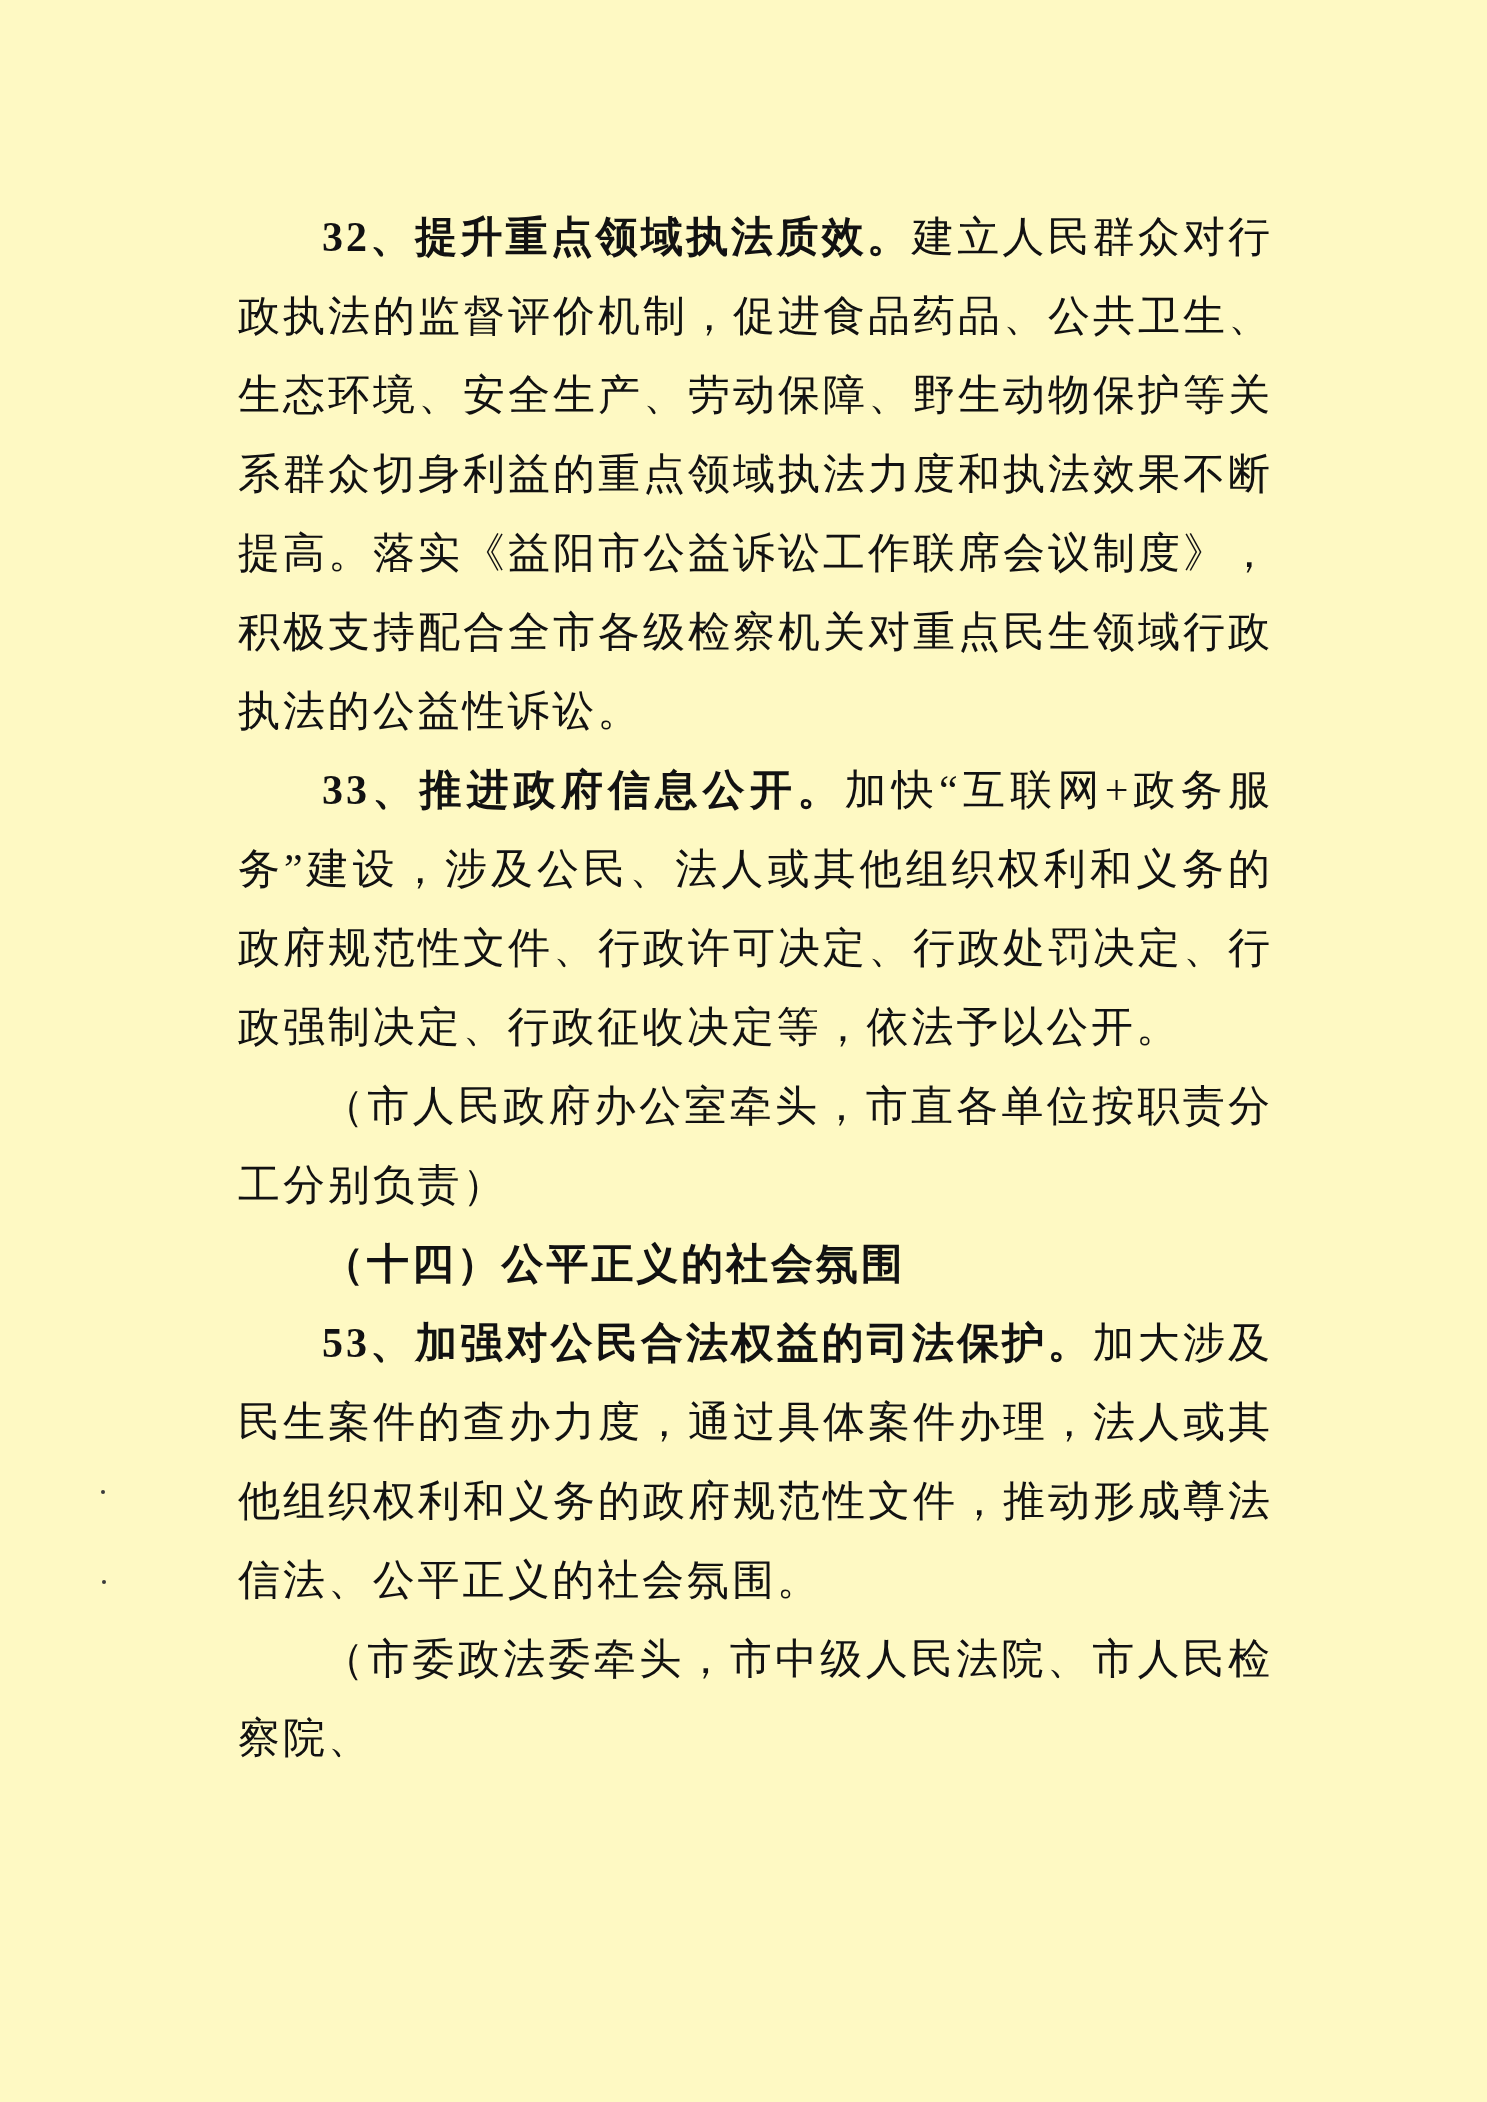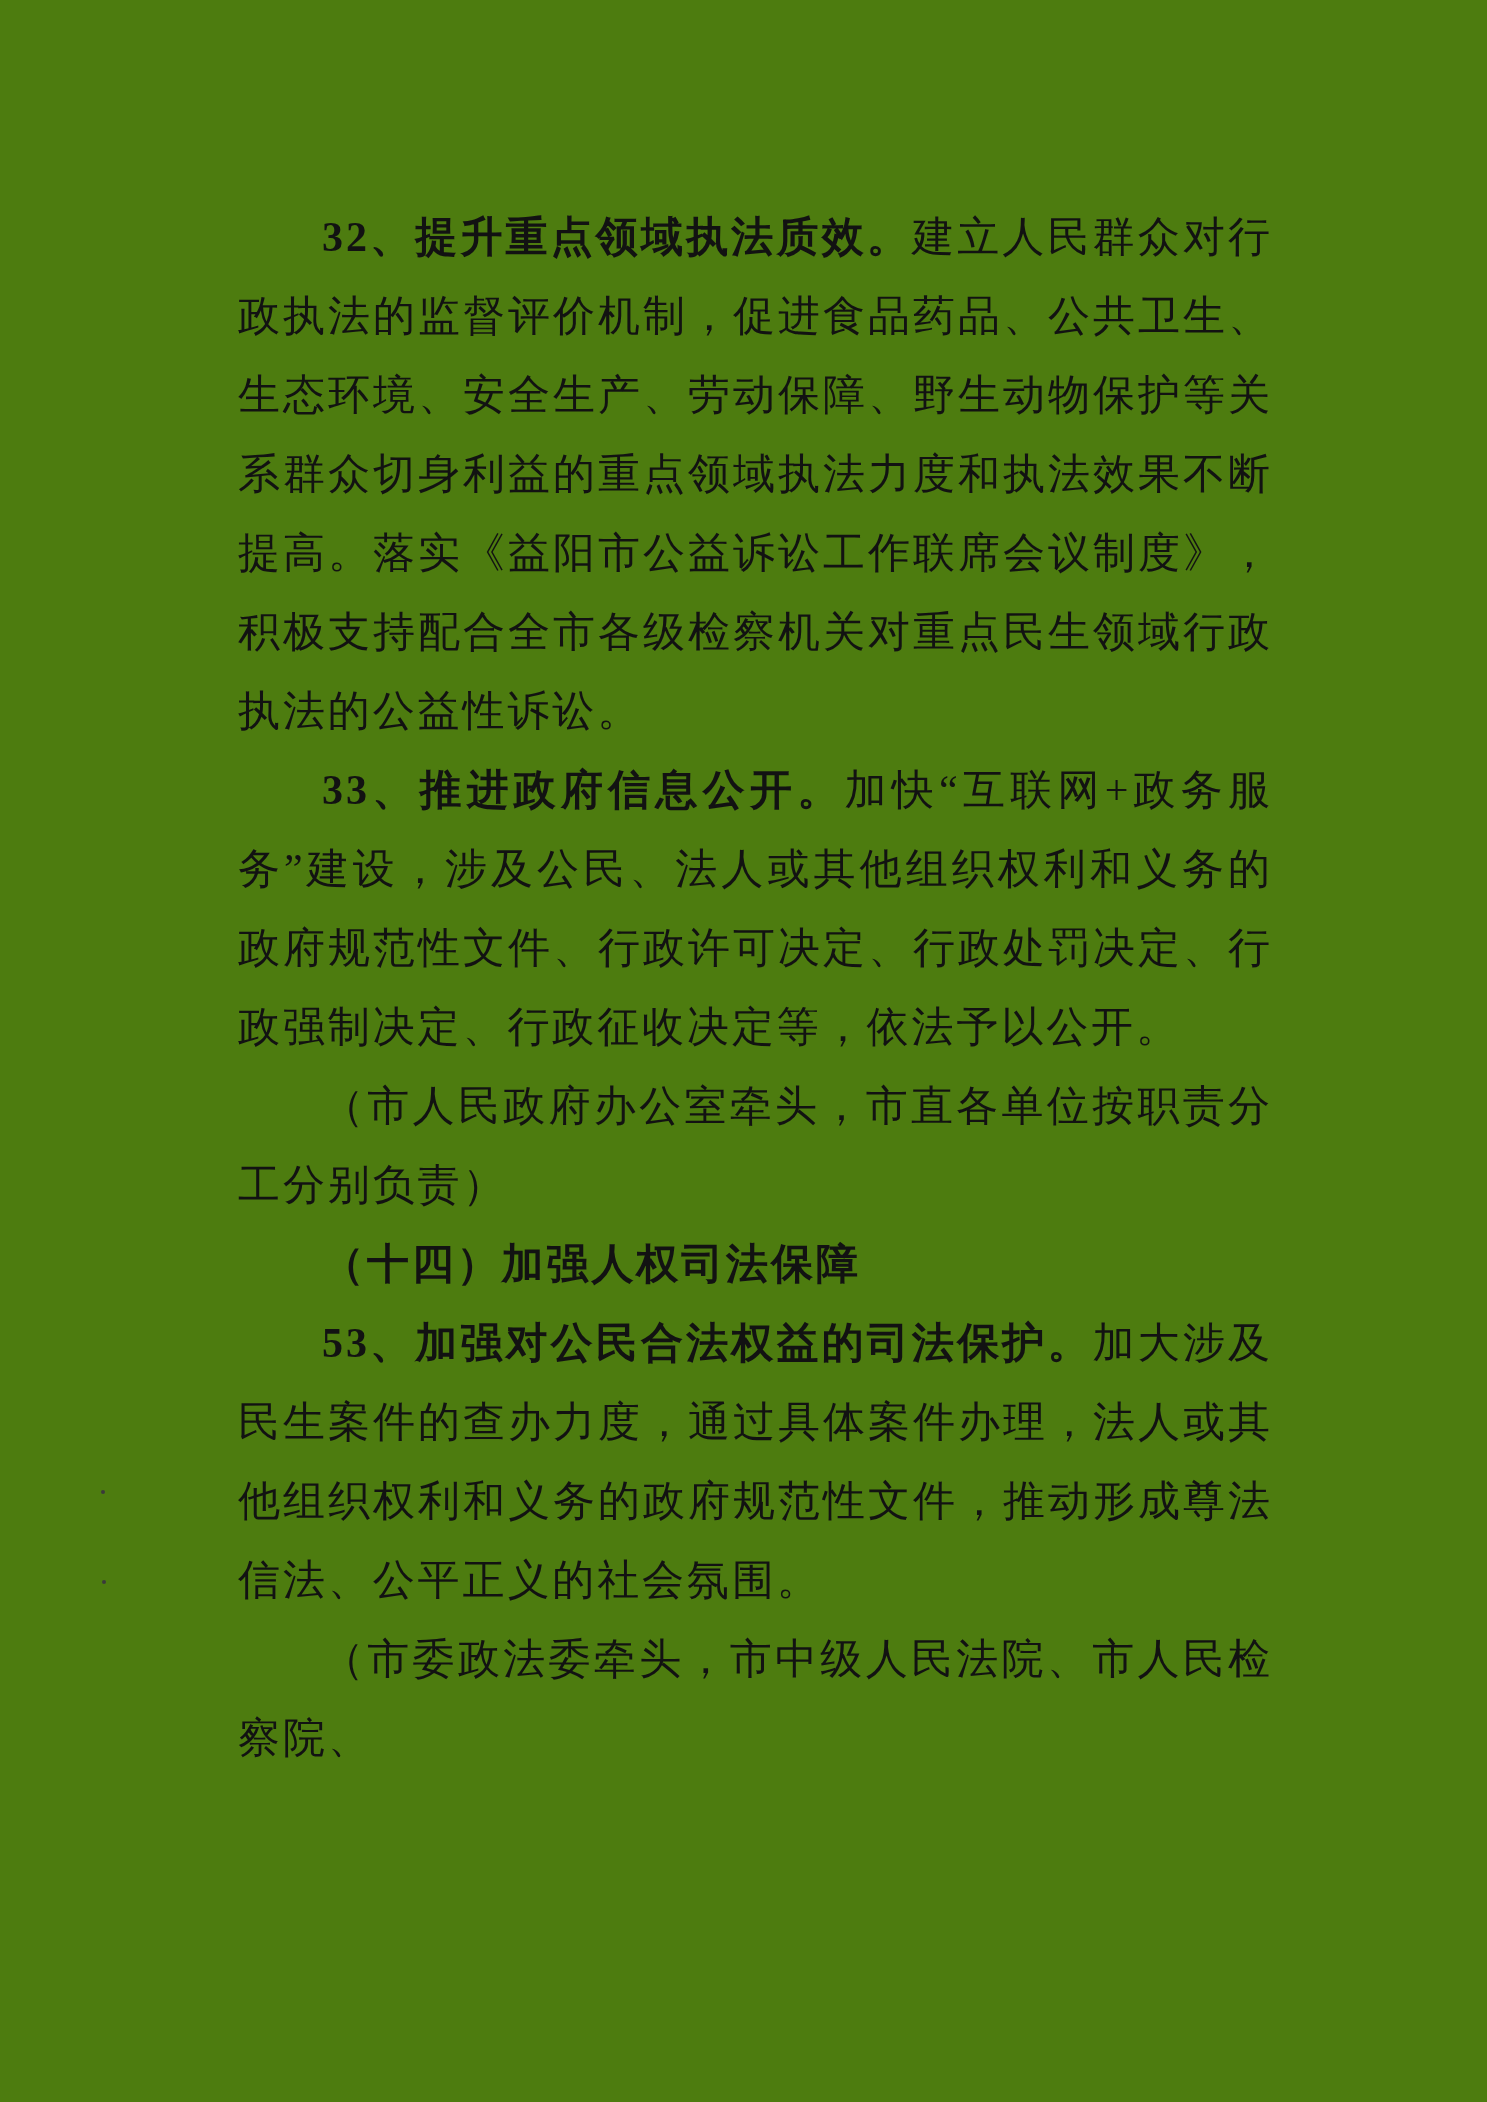--- a/index.html
+++ b/index.html
@@ -5,21 +5,21 @@
   html, body {
     margin: 0;
     padding: 0;
     background: #e8e8e8;
   }
   .page {
     position: relative;
     width: 1487px;
     height: 2102px;
     margin: 0 auto;
-    background: #4d7c0f;
+    background: #fef9c3;
     overflow: hidden;
     font-family: "Liberation Serif", "DejaVu Serif", serif;
     color: #121212;
   }
   .content {
     position: absolute;
     left: 238px;
     top: 198px;
     width: 1035px;
     font-size: 42px;
@@ -71,21 +71,21 @@
 
   <div class="content">
 
     <p class="para"><span class="para-heading">32、提升重点领域执法质效。</span><span class="para-body">建立人民群众对行政执法的监督评价机制，促进食品药品、公共卫生、生态环境、安全生产、劳动保障、野生动物保护等关系群众切身利益的重点领域执法力度和执法效果不断提高。落实《益阳市公益诉讼工作联席会议制度》，积极支持配合全市各级检察机关对重点民生领域行政执法的公益性诉讼。</span></p>
 
 
     <p class="para"><span class="para-heading">33、推进政府信息公开。</span><span class="para-body">加快“互联网+政务服务”建设，涉及公民、法人或其他组织权利和义务的政府规范性文件、行政许可决定、行政处罚决定、行政强制决定、行政征收决定等，依法予以公开。</span></p>
 
     <p class="para"><span class="para-body">（市人民政府办公室牵头，市直各单位按职责分工分别负责）</span></p>
 
-    <p class="para"><span class="para-heading">（十四）加强人权司法保障</span></p>
+    <p class="para"><span class="para-heading">（十四）公平正义的社会氛围</span></p>
 
     <p class="para"><span class="para-heading">53、加强对公民合法权益的司法保护。</span><span class="para-body">加大涉及民生案件的查办力度，通过具体案件办理，法人或其他组织权利和义务的政府规范性文件，推动形成尊法信法、公平正义的社会氛围。</span></p>
 
     <p class="para"><span class="para-body">（市委政法委牵头，市中级人民法院、市人民检察院、</span></p>
 
   </div>
 
   <div class="speck speck-1"></div>
   <div class="speck speck-2"></div>
 

